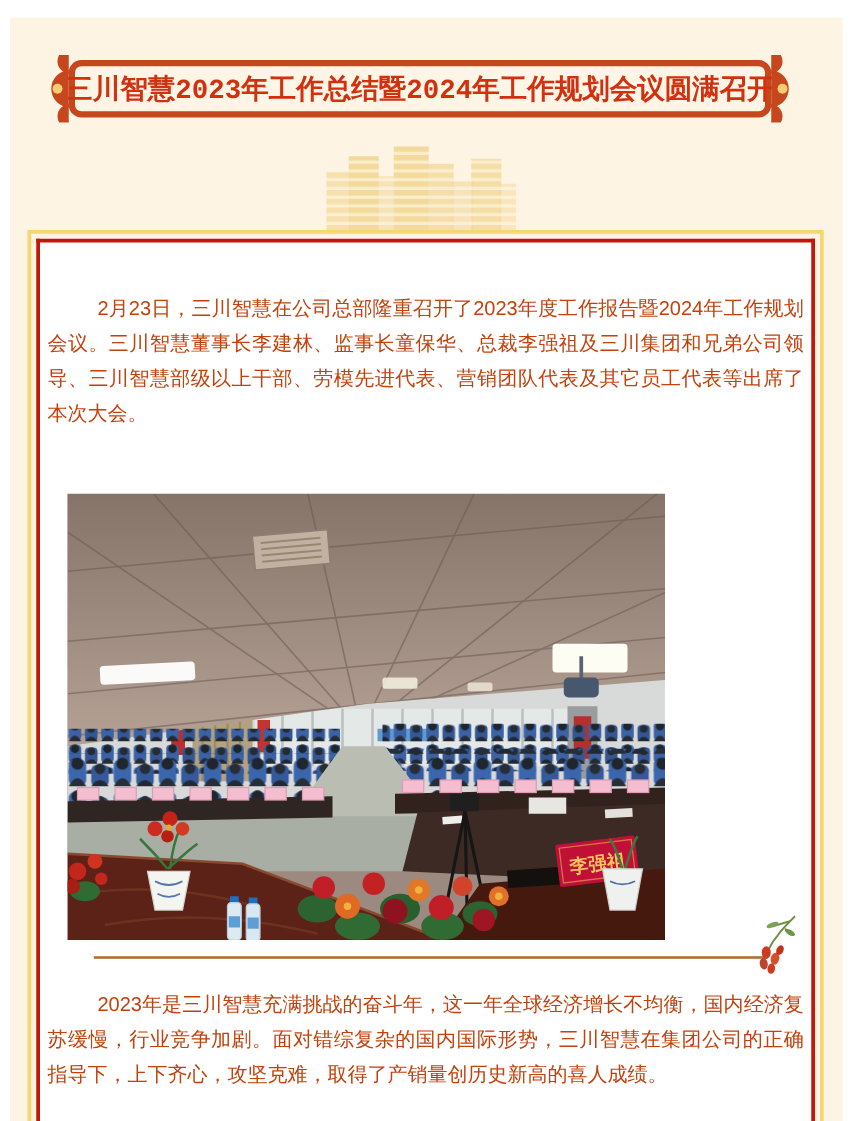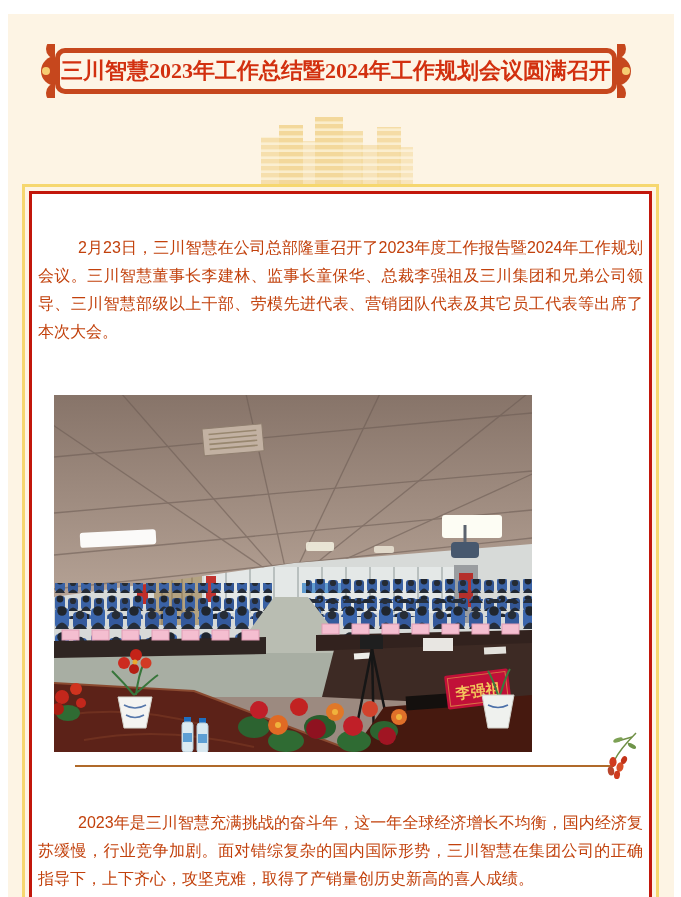--- a/index.html
+++ b/index.html
@@ -14,21 +14,21 @@
   }
   
   .banner{
     position:absolute;left:47px;top:34px;width:552px;height:36px;
     border:5px solid #c6471d;border-radius:10px;
     background:#fdf5e6;
     display:flex;align-items:center;justify-content:center;
     z-index:3;
   }
   .banner-title{
-    margin:0;font-family:Liberation Serif, serif;
+    margin:0;font-family:Liberation Mono, monospace;
     font-weight:bold;font-size:22px;color:#d2300f;
     white-space:nowrap;letter-spacing:0px;
   }
   .knob{position:absolute;top:50%;transform:translateY(-50%);
     width:17px;height:54px;overflow:hidden;}
   .knob.left{left:-22px}
   .knob.right{right:-22px}
   .knob::before{content:"";position:absolute;width:30px;height:30px;border-radius:50%;
     background:#c6471d;top:12px;}
   .knob.left::before{right:-16px}
@@ -54,21 +54,21 @@
     border:3px solid #c2170b;border-bottom:none;
     background:#ffffff;overflow:hidden;
   }
   .content{padding:0 6px;}
   .para{
     margin:0;font-size:16px;line-height:28px;color:#c2410c;
     text-indent:2.5em;text-align:justify;
     font-family:"Liberation Sans", sans-serif;
   }
   .para.p1{margin-top:40px;}
-  .para.p2{margin-top:42px;}
+  .para.p2{margin-top:24px;}
   .photo{display:block;margin:49px 0 0 16px;width:478px;height:357px;background:#9c8a80;}
   .sep-row{position:relative;margin-top:13px;height:2px;}
   .sep-line{margin-left:37px;width:539px;height:2px;background:#b06a2a;}
   .berry{position:absolute;left:566px;top:-34px;}
 </style>
 </head>
 <body>
 
 <div class="page">
 

